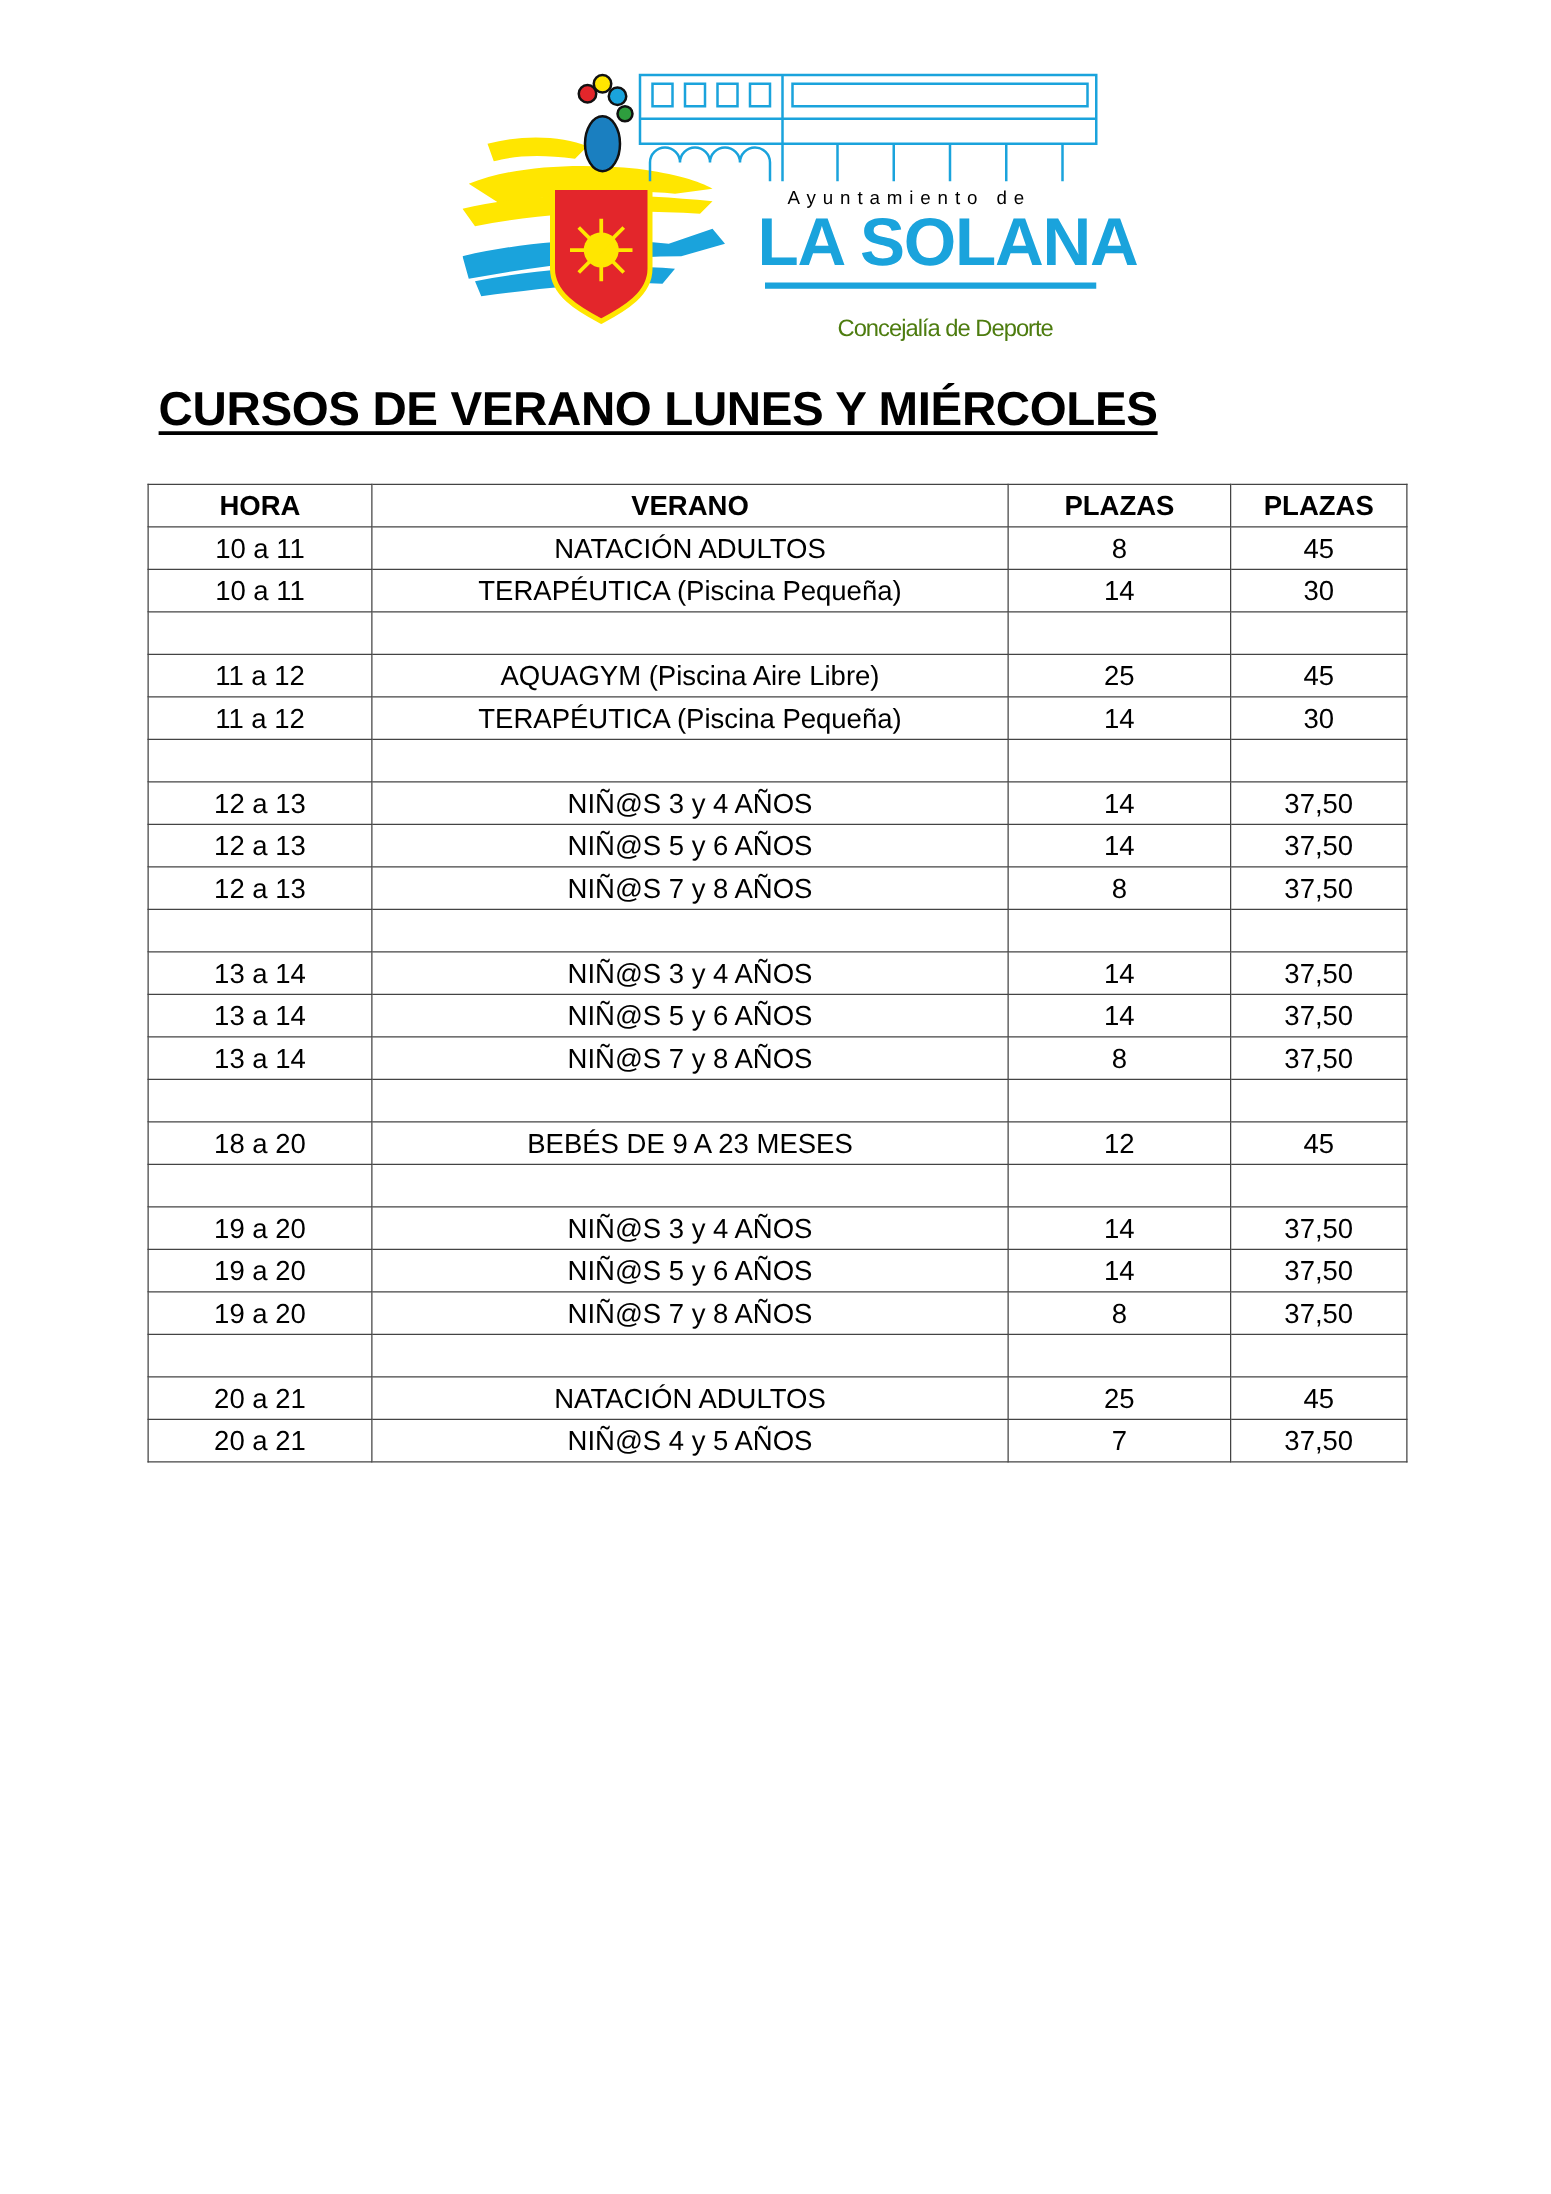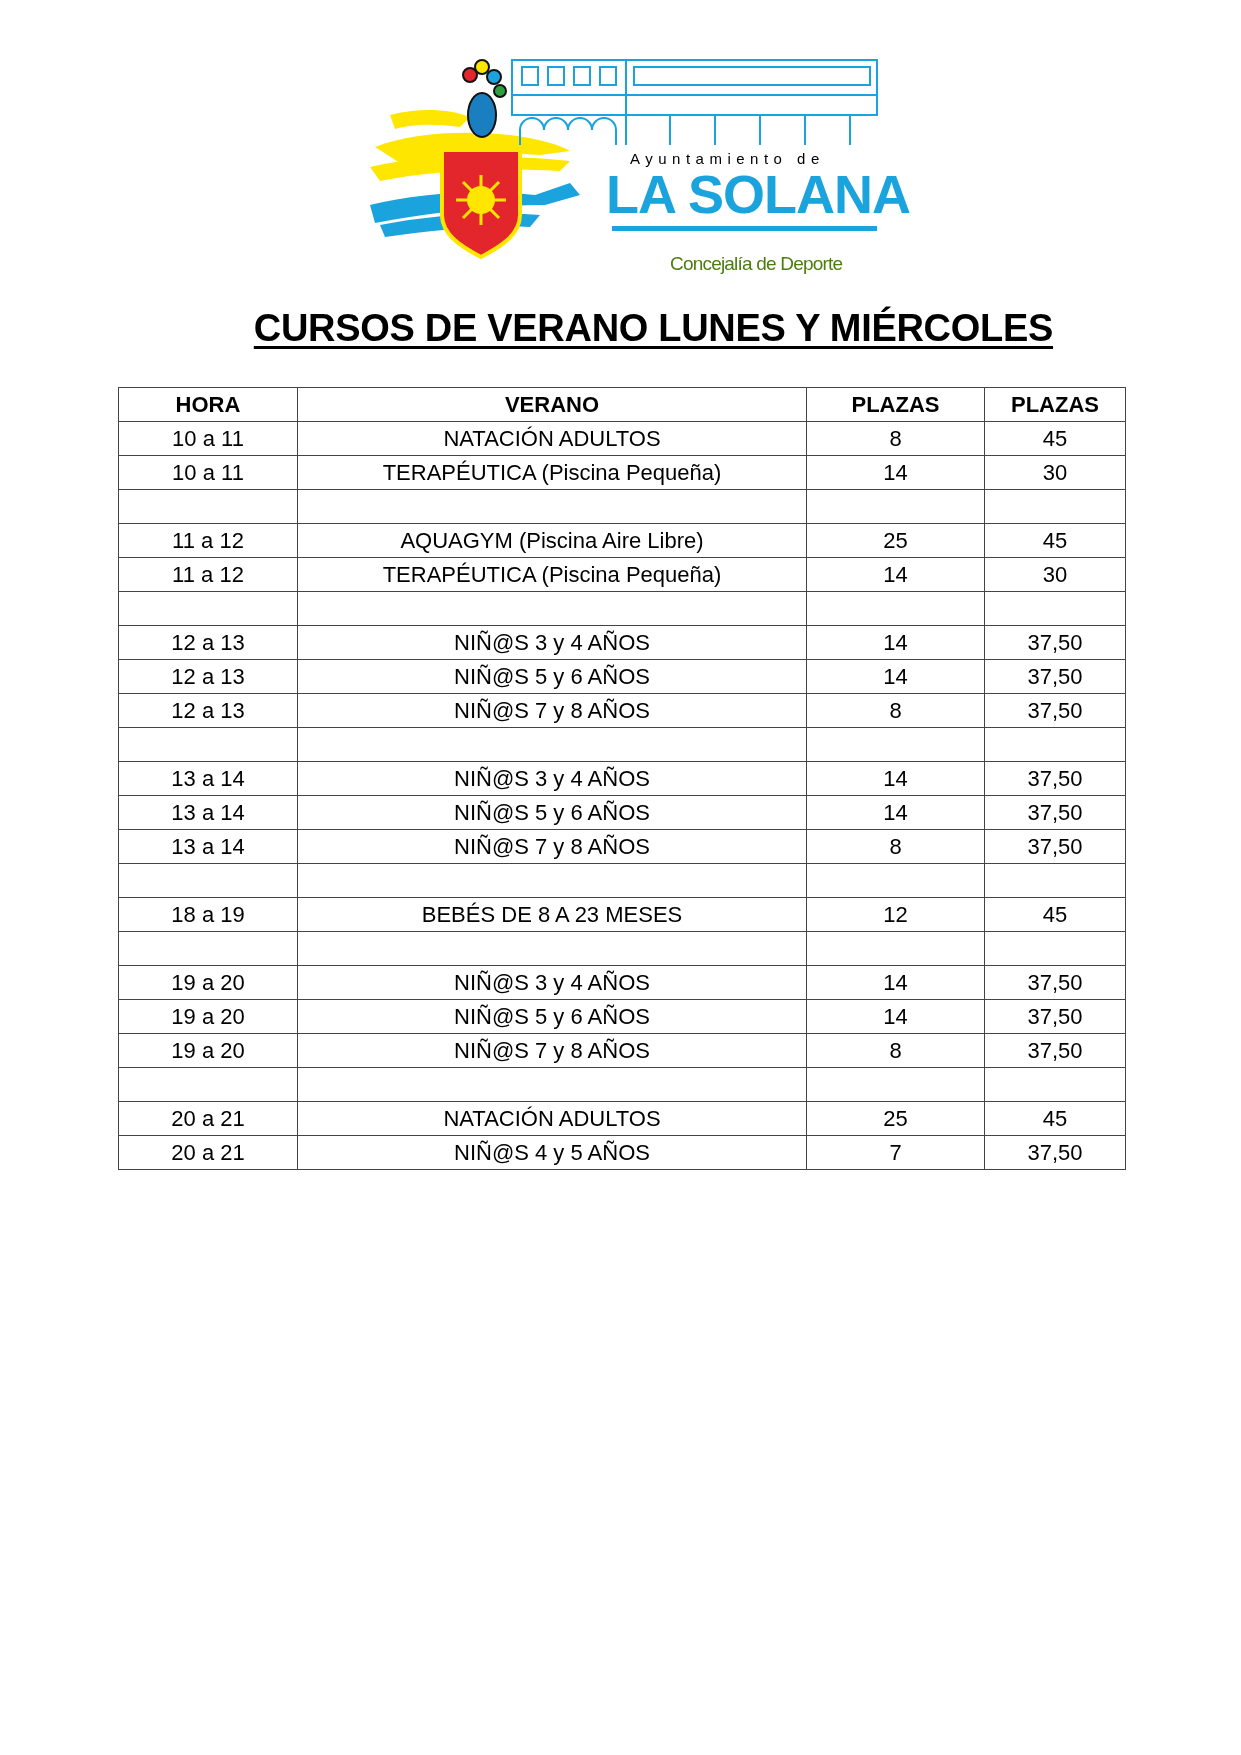--- a/index.html
+++ b/index.html
@@ -9,21 +9,21 @@
     .logo { position: absolute; left: 370px; top: 55px; width: 510px; height: 205px; }
     .logo svg { position: absolute; left: 0; top: 0; }
     .logo-small { position: absolute; left: 260px; top: 95px; font-size: 15px; letter-spacing: 5.5px;
                   color: #000000; white-space: nowrap; }
     .logo-big { position: absolute; left: 236px; top: 111px; font-size: 54px; line-height: 56px;
                 color: #1aa3dc; white-space: nowrap; letter-spacing: -1px; font-weight: bold; }
     .logo-rule { position: absolute; left: 242px; top: 171px; width: 265px; height: 5px; background: #1aa3dc; }
     .logo-sub { position: absolute; left: 300px; top: 198px; font-size: 19px; color: #4d7c0f;
                 letter-spacing: -0.8px; white-space: nowrap; }
 
-    .title { position: absolute; left: 0; width: 1053px; top: 307px; text-align: right;
+    .title { position: absolute; left: 0; width: 1053px; top: 307px; text-align: center;
              font-size: 38px; font-weight: bold; letter-spacing: -0.3px; }
     .title span { text-decoration: underline; text-decoration-thickness: 3px; text-underline-offset: 5px; }
 
     table.schedule { position: absolute; left: 118px; top: 387px; width: 1007px;
                      border-collapse: collapse; table-layout: fixed; border-radius: 10px; }
     table.schedule th, table.schedule td { border: 1.5px solid #444; height: 33px; padding: 0;
              text-align: center; vertical-align: middle; font-size: 22px; line-height: 22px; }
     table.schedule th { font-weight: bold; font-size: 22px; }
     col.c-hora { width: 179px; }
     col.c-curso { width: 509px; }
@@ -179,22 +179,22 @@
         <td>8</td>
         <td>37,50</td>
       </tr>
     <tr>
         <td></td>
         <td></td>
         <td></td>
         <td></td>
       </tr>
     <tr>
-        <td>18 a 19</td>
-        <td>BEBÉS DE 8 A 23 MESES</td>
+        <td>18 a 20</td>
+        <td>BEBÉS DE 9 A 23 MESES</td>
         <td>12</td>
         <td>45</td>
       </tr>
     <tr>
         <td></td>
         <td></td>
         <td></td>
         <td></td>
       </tr>
     <tr>

